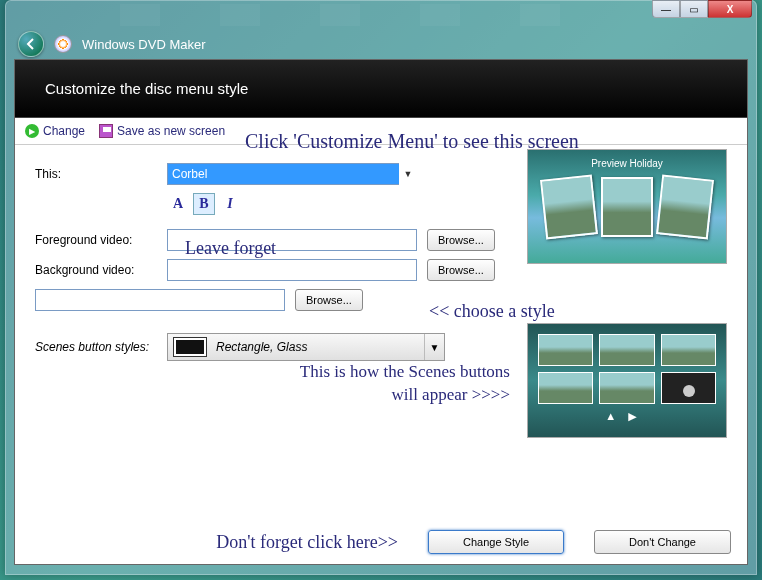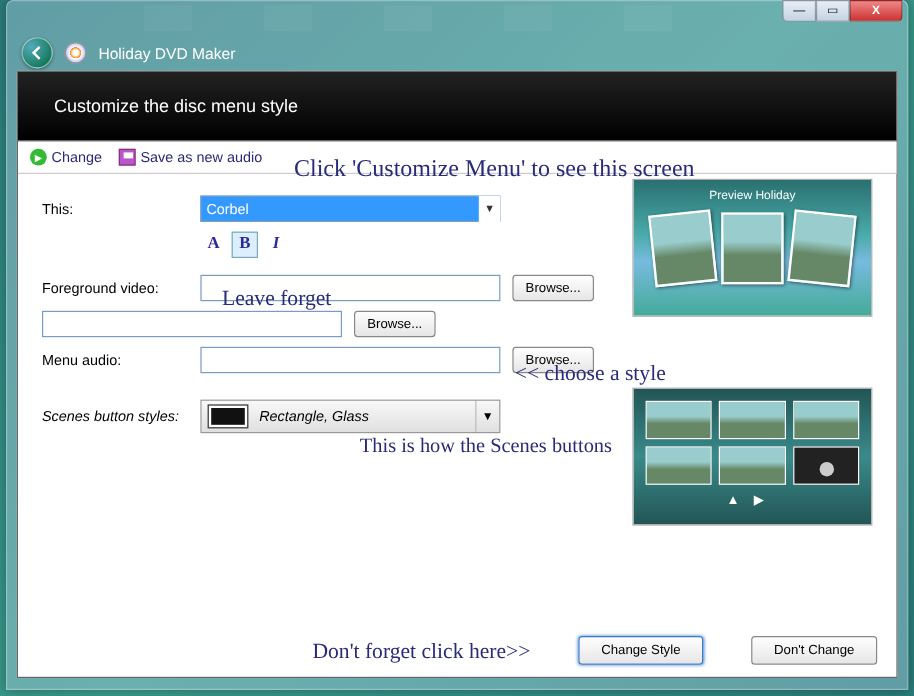--- a/index.html
+++ b/index.html
@@ -201,32 +201,31 @@
       background: linear-gradient(#fefefe, #e6e6e6);
       border-radius: 3px;
       font-family: inherit;
       font-size: 11px;
       cursor: pointer;
       margin-left: 10px;
       text-align: right;
     }
     .action-btn {
       height: 24px;
-      padding: 0 18px;
-      margin-left: 20px;
+      padding: 0 34px;
     }
     .action-btn.primary {
       border: 1px solid #3a7aca;
       box-shadow: 0 0 3px #3a7aca;
     }
     .scenes-select {
       display: flex;
       border: 1px solid #999;
       background: linear-gradient(#f8f8f8, #e0e0e0);
-      width: 250px;
+      width: 278px;
       height: 28px;
       align-items: center;
       cursor: pointer;
     }
     .scenes-swatch {
       width: 32px; height: 18px;
       margin: 0 6px;
       background: #111;
       border: 2px solid #fff;
       box-shadow: 0 0 0 1px #333;
@@ -377,35 +376,35 @@
     </div>
   </div>
 
   <div class="navbar">
     <div class="back-btn">
       <svg width="14" height="14" viewBox="0 0 14 14">
           <path d="M9 2 L4 7 L9 12" stroke="white" stroke-width="2" fill="none"></path>
         </svg>
     </div>
     <div class="dvd-icon"></div>
-    <div class="app-title">Holiday DVD Maker</div>
+    <div class="app-title">Windows DVD Maker</div>
   </div>
 
   <div class="content-frame">
 
     <div class="header-band">Customize the disc menu style</div>
 
     <div class="toolbar">
       <div class="tb-item">
         <span class="play-icon">▶</span>
         <span>Change</span>
       </div>
       <div class="tb-item">
         <span class="save-icon"></span>
-        <span>Save as new audio</span>
+        <span>Save as new screen</span>
       </div>
       <div class="annotate annotate-big">Click 'Customize Menu' to see this screen</div>
     </div>
 
     <div class="form-area">
 
       <div class="form-row">
         <div class="form-label">This:</div>
         <input class="form-input selected" value="Corbel" style="">
         <div class="dropdown-arrow">▼</div>
@@ -417,43 +416,44 @@
         <div class="fs-btn italic">I</div>
       </div>
 
       <div class="form-row">
         <div class="form-label">Foreground video:</div>
         <input class="form-input" value="" style="">
         <button class="browse-btn">Browse...</button>
       </div>
 
       <div class="form-row">
+        <div class="form-label">Background video:</div>
         <input class="form-input" value="" style="">
         <button class="browse-btn">Browse...</button>
       </div>
 
       <div class="form-row">
-        <div class="form-label">Menu audio:</div>
         <input class="form-input" value="" style="">
         <button class="browse-btn">Browse...</button>
       </div>
 
       <div class="form-row" style="margin-top:22px;font-style:italic;">
         <div class="form-label">Scenes button styles:</div>
         <div class="scenes-select">
           <div class="scenes-swatch"></div>
           <div class="scenes-text">Rectangle, Glass</div>
           <div class="scenes-arrow">▼</div>
         </div>
       </div>
 
       <div class="annotate-leave">Leave forget</div>
       <div class="annotate-choose">&lt;&lt; choose a style</div>
       <div class="annotate-scenes">
         <span>This is how the Scenes buttons</span><br>
+        <span>will appear &gt;&gt;&gt;&gt;</span>
       </div>
 
       <div class="preview-panel">
         <div class="preview-title">Preview Holiday</div>
         <div class="preview-thumbs">
           <div class="thumb"></div>
           <div class="thumb"></div>
           <div class="thumb"></div>
         </div>
       </div>

